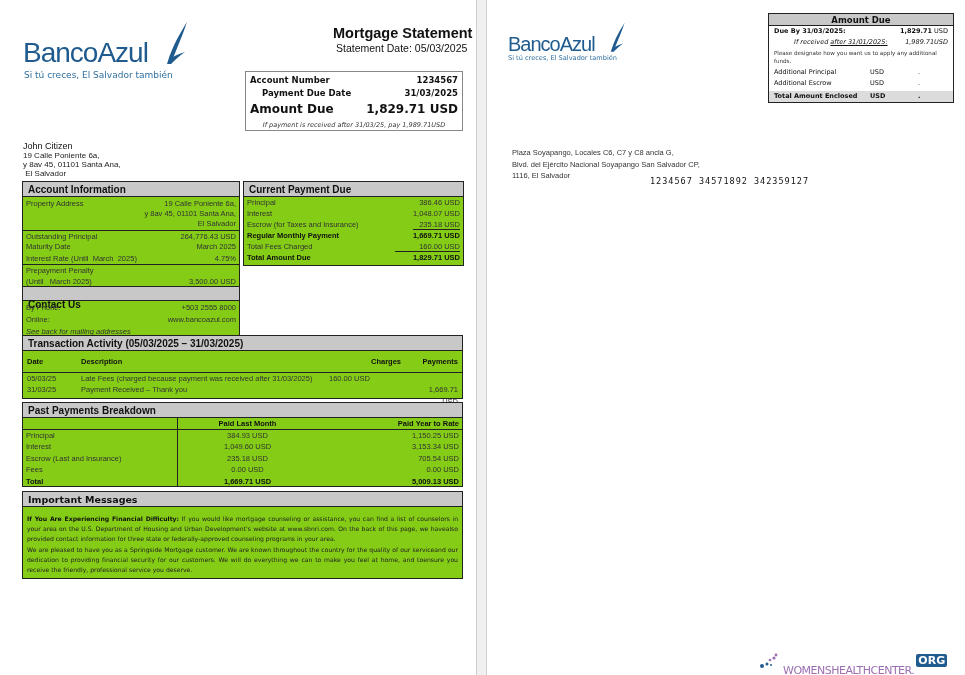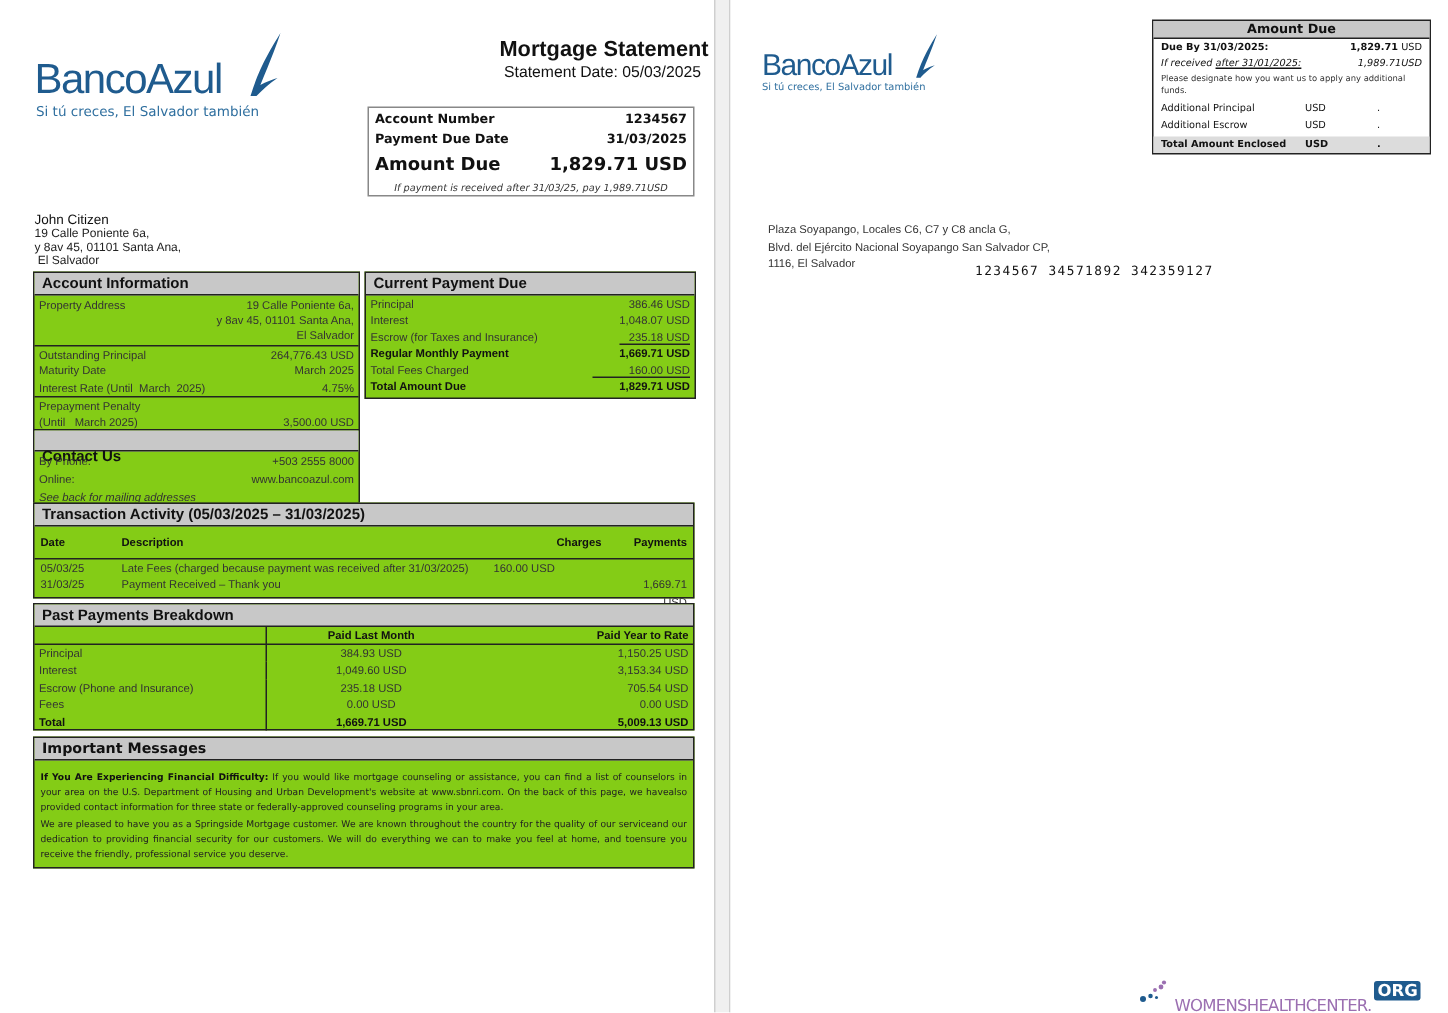--- a/index.html
+++ b/index.html
@@ -84,21 +84,21 @@
   </div>
 
   <div class="title">Mortgage Statement</div>
   <div class="stmt-date">Statement Date: 05/03/2025</div>
 
   <div class="summary-box">
     <div class="row" style="top:3px;">
       <span>Account Number</span>
       <span>1234567</span>
     </div>
-    <div class="row" style="top:16px;">
+    <div class="row" style="top:16px;margin-left:12px;">
       <span>Payment Due Date</span>
       <span>31/03/2025</span>
     </div>
     <div class="row big" style="top:30px;">
       <span>Amount Due</span>
       <span>1,829.71 USD</span>
     </div>
     <div class="note">If payment is received after 31/03/25, pay 1,989.71USD</div>
   </div>
 
@@ -215,21 +215,21 @@
       <div class="c3 h">Paid Year to Rate</div>
 
       <div class="c1">Principal</div>
       <div class="c2">384.93 USD</div>
       <div class="c3">1,150.25 USD</div>
 
       <div class="c1">Interest</div>
       <div class="c2">1,049.60 USD</div>
       <div class="c3">3,153.34 USD</div>
 
-      <div class="c1">Escrow (Phone and Insurance)</div>
+      <div class="c1">Escrow (Last and Insurance)</div>
       <div class="c2">235.18 USD</div>
       <div class="c3">705.54 USD</div>
 
       <div class="c1">Fees</div>
       <div class="c2">0.00 USD</div>
       <div class="c3">0.00 USD</div>
 
       <div class="c1 b">Total</div>
       <div class="c2 b">1,669.71 USD</div>
       <div class="c3 b">5,009.13 USD</div>
@@ -258,21 +258,21 @@
     <span class="tag" style="position:absolute; left:0; top:32px; font-size:6.6px; white-space:nowrap;">Si tú creces, El Salvador también</span>
   </div>
 
   <div class="due-box">
     <div class="hdr">Amount Due</div>
     <div class="r" style="font-weight:bold;justify-content:space-between;">
       <span class="l">Due By 31/03/2025:</span>
       <span style="text-align:right;"><span>1,829.71</span><span style="font-weight:normal;"> USD</span></span>
     </div>
     <div class="r" style="font-style:italic;">
-      <span class="l"><span style="white-space:pre;">If received </span><span style="text-decoration:underline;">after 31/01/2025:</span></span>
+      <span class="l"><span style="white-space:pre;margin-left:20px;">If received </span><span style="text-decoration:underline;">after 31/01/2025:</span></span>
       <span>1,989.71USD</span>
     </div>
     <div style="font-size:5.6px; line-height:8px; padding:1px 5px 2px 5px; color:#333;">Please designate how you want us to apply any additional funds.</div>
     <div class="r">
       <span class="l">Additional Principal</span>
       <span class="cur">USD</span>
       <span class="v" style="text-align:left; padding-left:10px;">.</span>
     </div>
     <div class="r">
       <span class="l">Additional Escrow</span>

